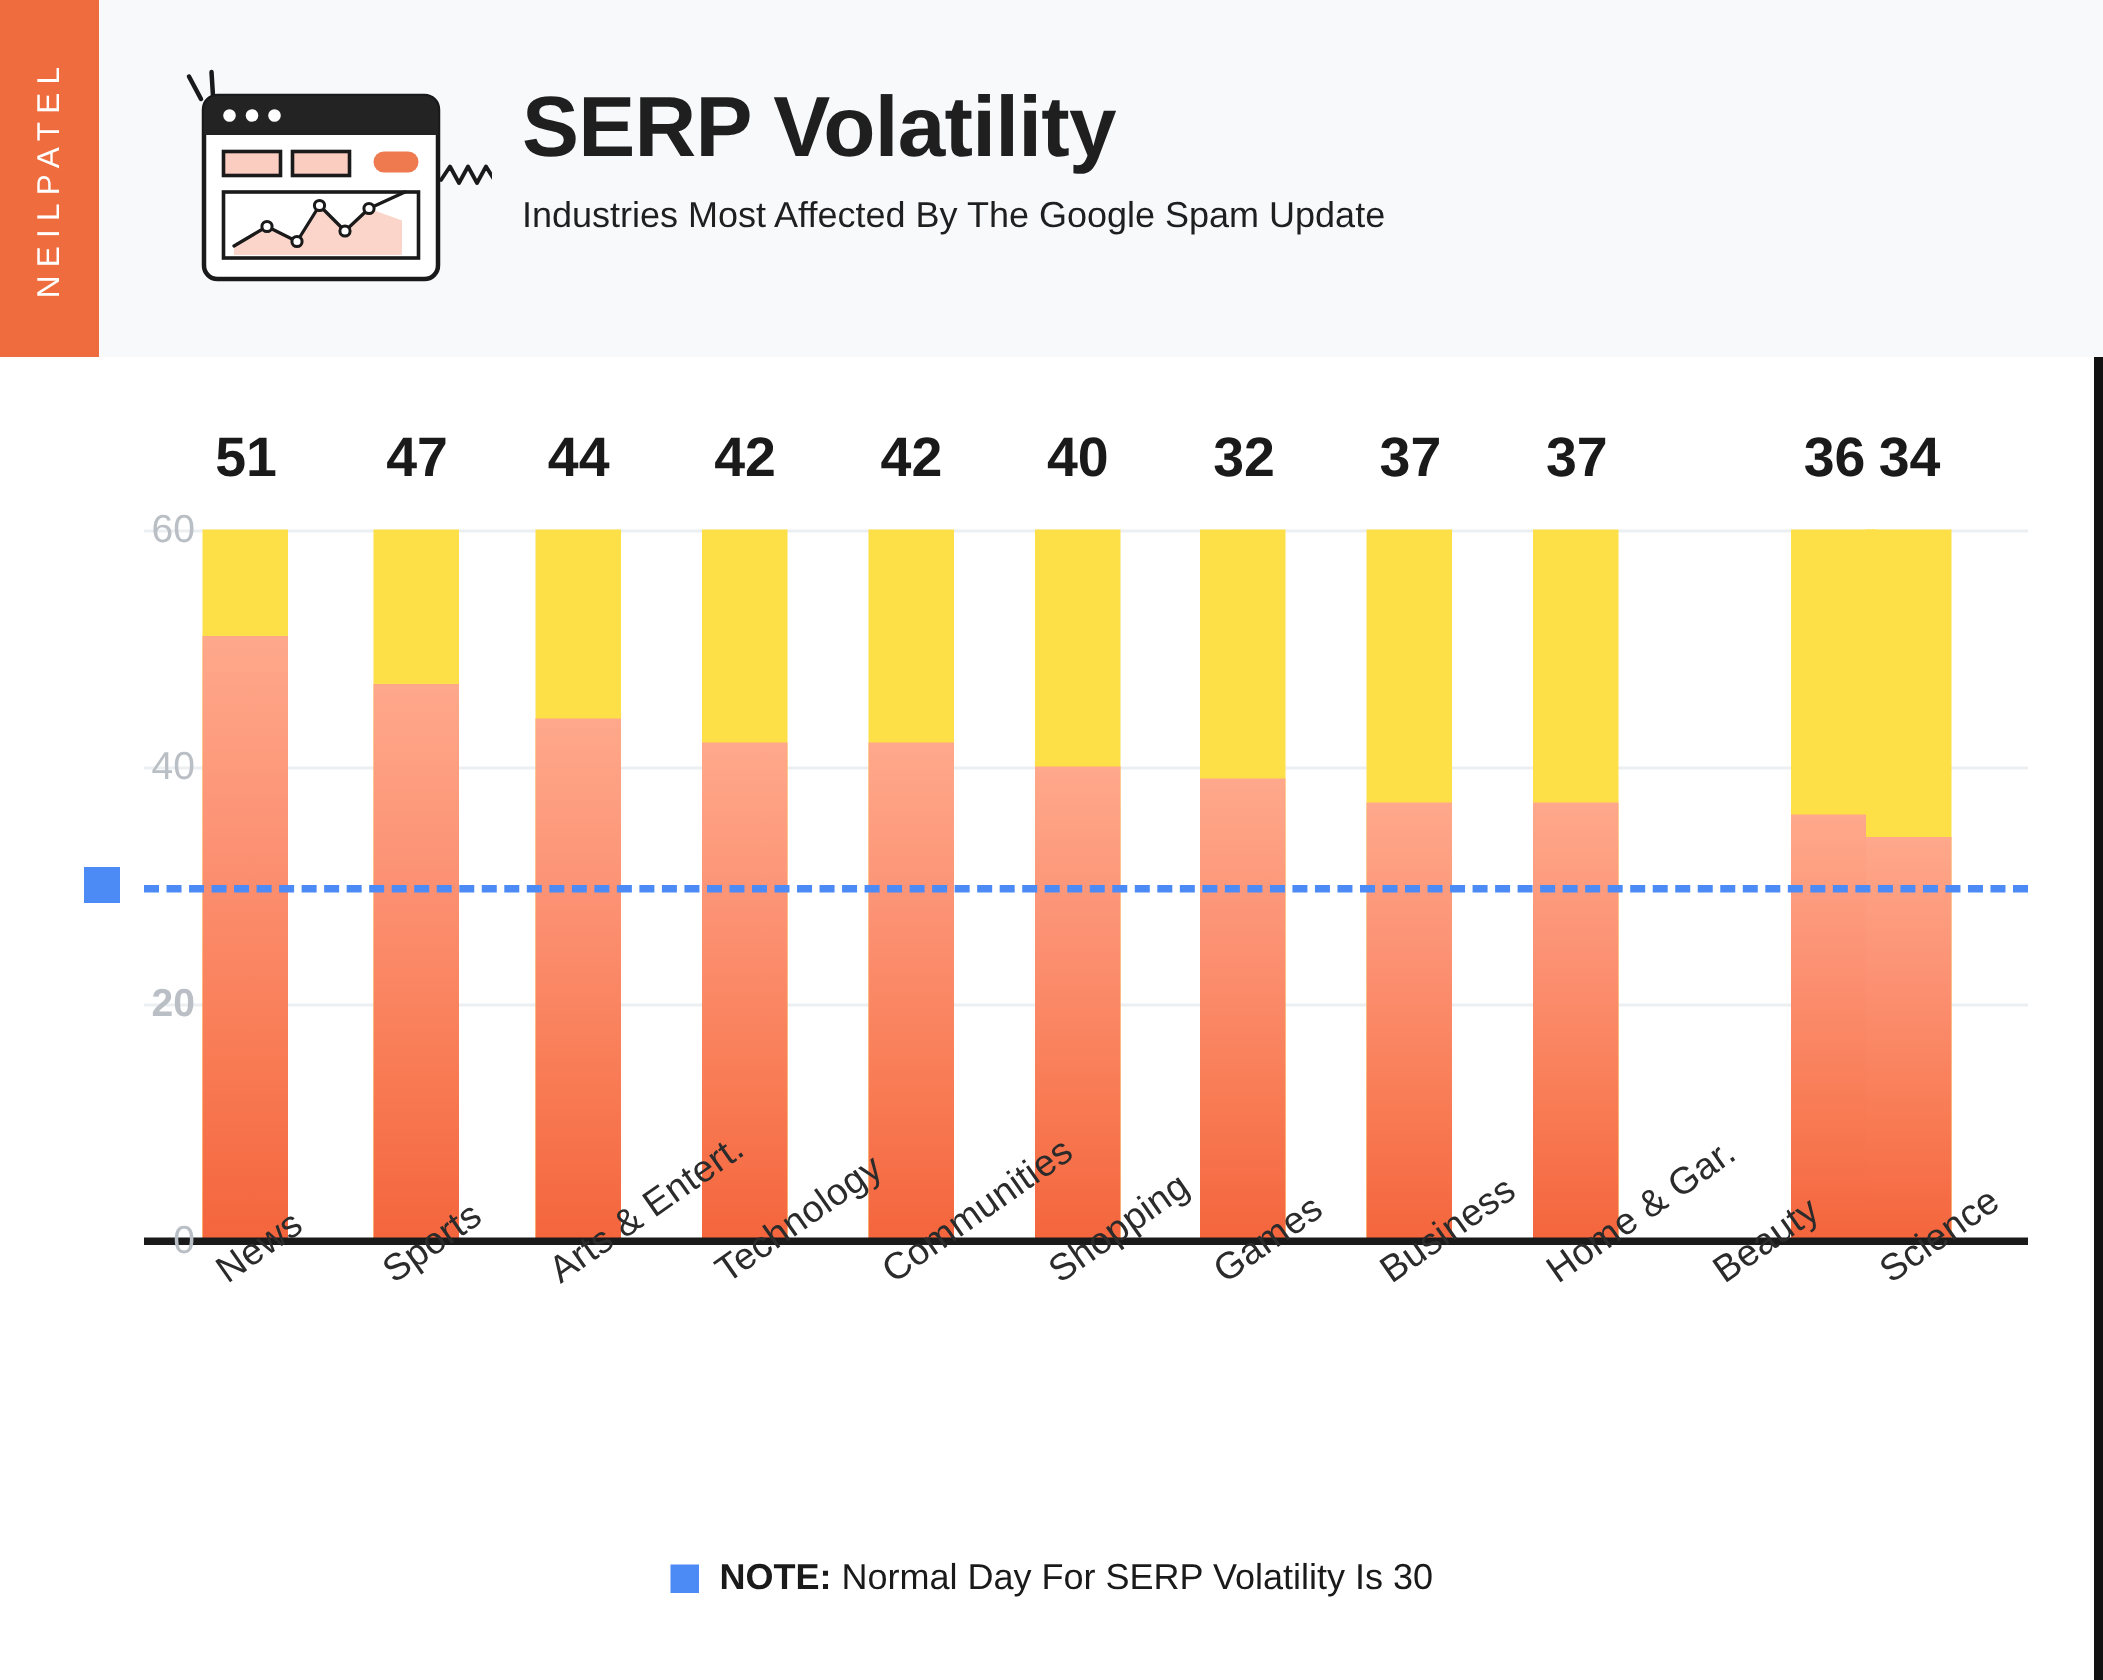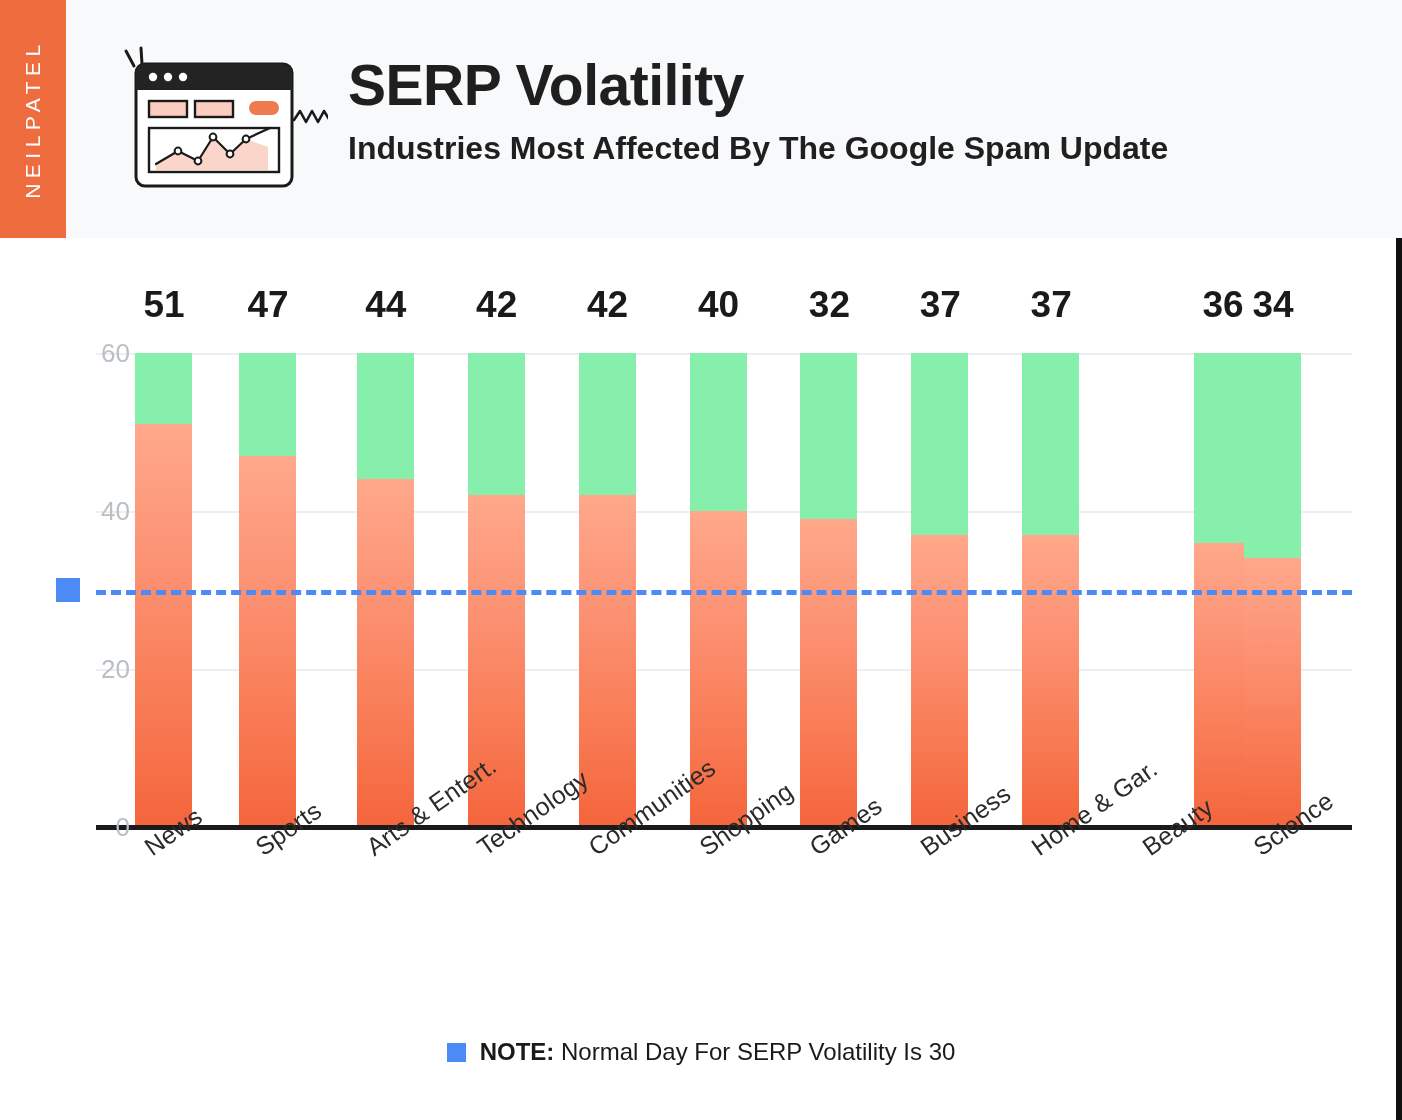--- a/index.html
+++ b/index.html
@@ -65,22 +65,22 @@
   }
   .title {
     font-size: 57px;
     font-weight: bold;
     color: #1F1F1F;
     line-height: 1.05;
     letter-spacing: -0.5px;
     margin: 0;
   }
   .subtitle {
-    font-size: 32px;
-    font-weight: 700;
+    font-size: 24px;
+    font-weight: 400;
     color: #1F1F1F;
     margin: 14px 0 12px 0;
     letter-spacing: 0px;
   }
 
   
   .right-rule {
     position: absolute;
     left: 1396px;
     top: 238px;
@@ -130,21 +130,21 @@
     color: #B9BFC4;
     transform: translateY(-50%);
     white-space: nowrap;
   }
 
   
   .bar-track {
     position: absolute;
     bottom: 0;
     width: 57px;
-    background: #86efac;
+    background: #fde047;
   }
   .bar-fill {
     position: absolute;
     left: 0;
     bottom: 0;
     width: 100%;
     background: linear-gradient(to bottom, #FFA88B 0%, #FC9274 34%, #F97F59 64%, #F4653C 100%);
   }
   .bar-value {
     position: absolute;
@@ -265,21 +265,21 @@
 
 <div class="chart-wrap">
   <div class="plot" id="plot">
       <div class="gridline" style="top: 316px;"></div>
       <div class="gridline" style="top: 158px;"></div>
       <div class="gridline" style="top: 0px;"></div>
       <div class="bar-track" style="left: 39px; height: 474px;">
         <div class="bar-fill" style="height: 402.9px;"></div>
         <div class="bar-value">51</div>
       </div>
-      <div class="bar-track" style="left: 143px; height: 474px;">
+      <div class="bar-track" style="left: 153px; height: 474px;">
         <div class="bar-fill" style="height: 371.3px;"></div>
         <div class="bar-value">47</div>
       </div>
       <div class="bar-track" style="left: 260.8px; height: 474px;">
         <div class="bar-fill" style="height: 347.6px;"></div>
         <div class="bar-value">44</div>
       </div>
       <div class="bar-track" style="left: 371.7px; height: 474px;">
         <div class="bar-fill" style="height: 331.8px;"></div>
         <div class="bar-value">42</div>
@@ -309,21 +309,21 @@
         <div class="bar-value">36</div>
       </div>
       <div class="bar-track" style="left: 1148px; height: 474px; margin-top: 48px;">
         <div class="bar-fill" style="height: 268.6px;"></div>
         <div class="bar-value">34</div>
       </div>
     </div>
   <div class="axis-baseline"></div>
   <div id="ytick-layer">
       <div class="ytick" style="top: 589px;">0</div>
-      <div class="ytick" style="top: 431px;">20</div>
+      <div class="ytick" style="top: 431px; font-weight: bold;">20</div>
       <div class="ytick" style="top: 273px;">40</div>
       <div class="ytick" style="top: 115px;">60</div>
     </div>
   <div id="xlabel-layer">
       <div class="xlabel" style="left: 139px;">News</div>
       <div class="xlabel" style="left: 249.9px;">Sports</div>
       <div class="xlabel" style="left: 360.8px;">Arts &amp; Entert.</div>
       <div class="xlabel" style="left: 471.7px;">Technology</div>
       <div class="xlabel" style="left: 582.6px;">Communities</div>
       <div class="xlabel" style="left: 693.5px;">Shopping</div>

